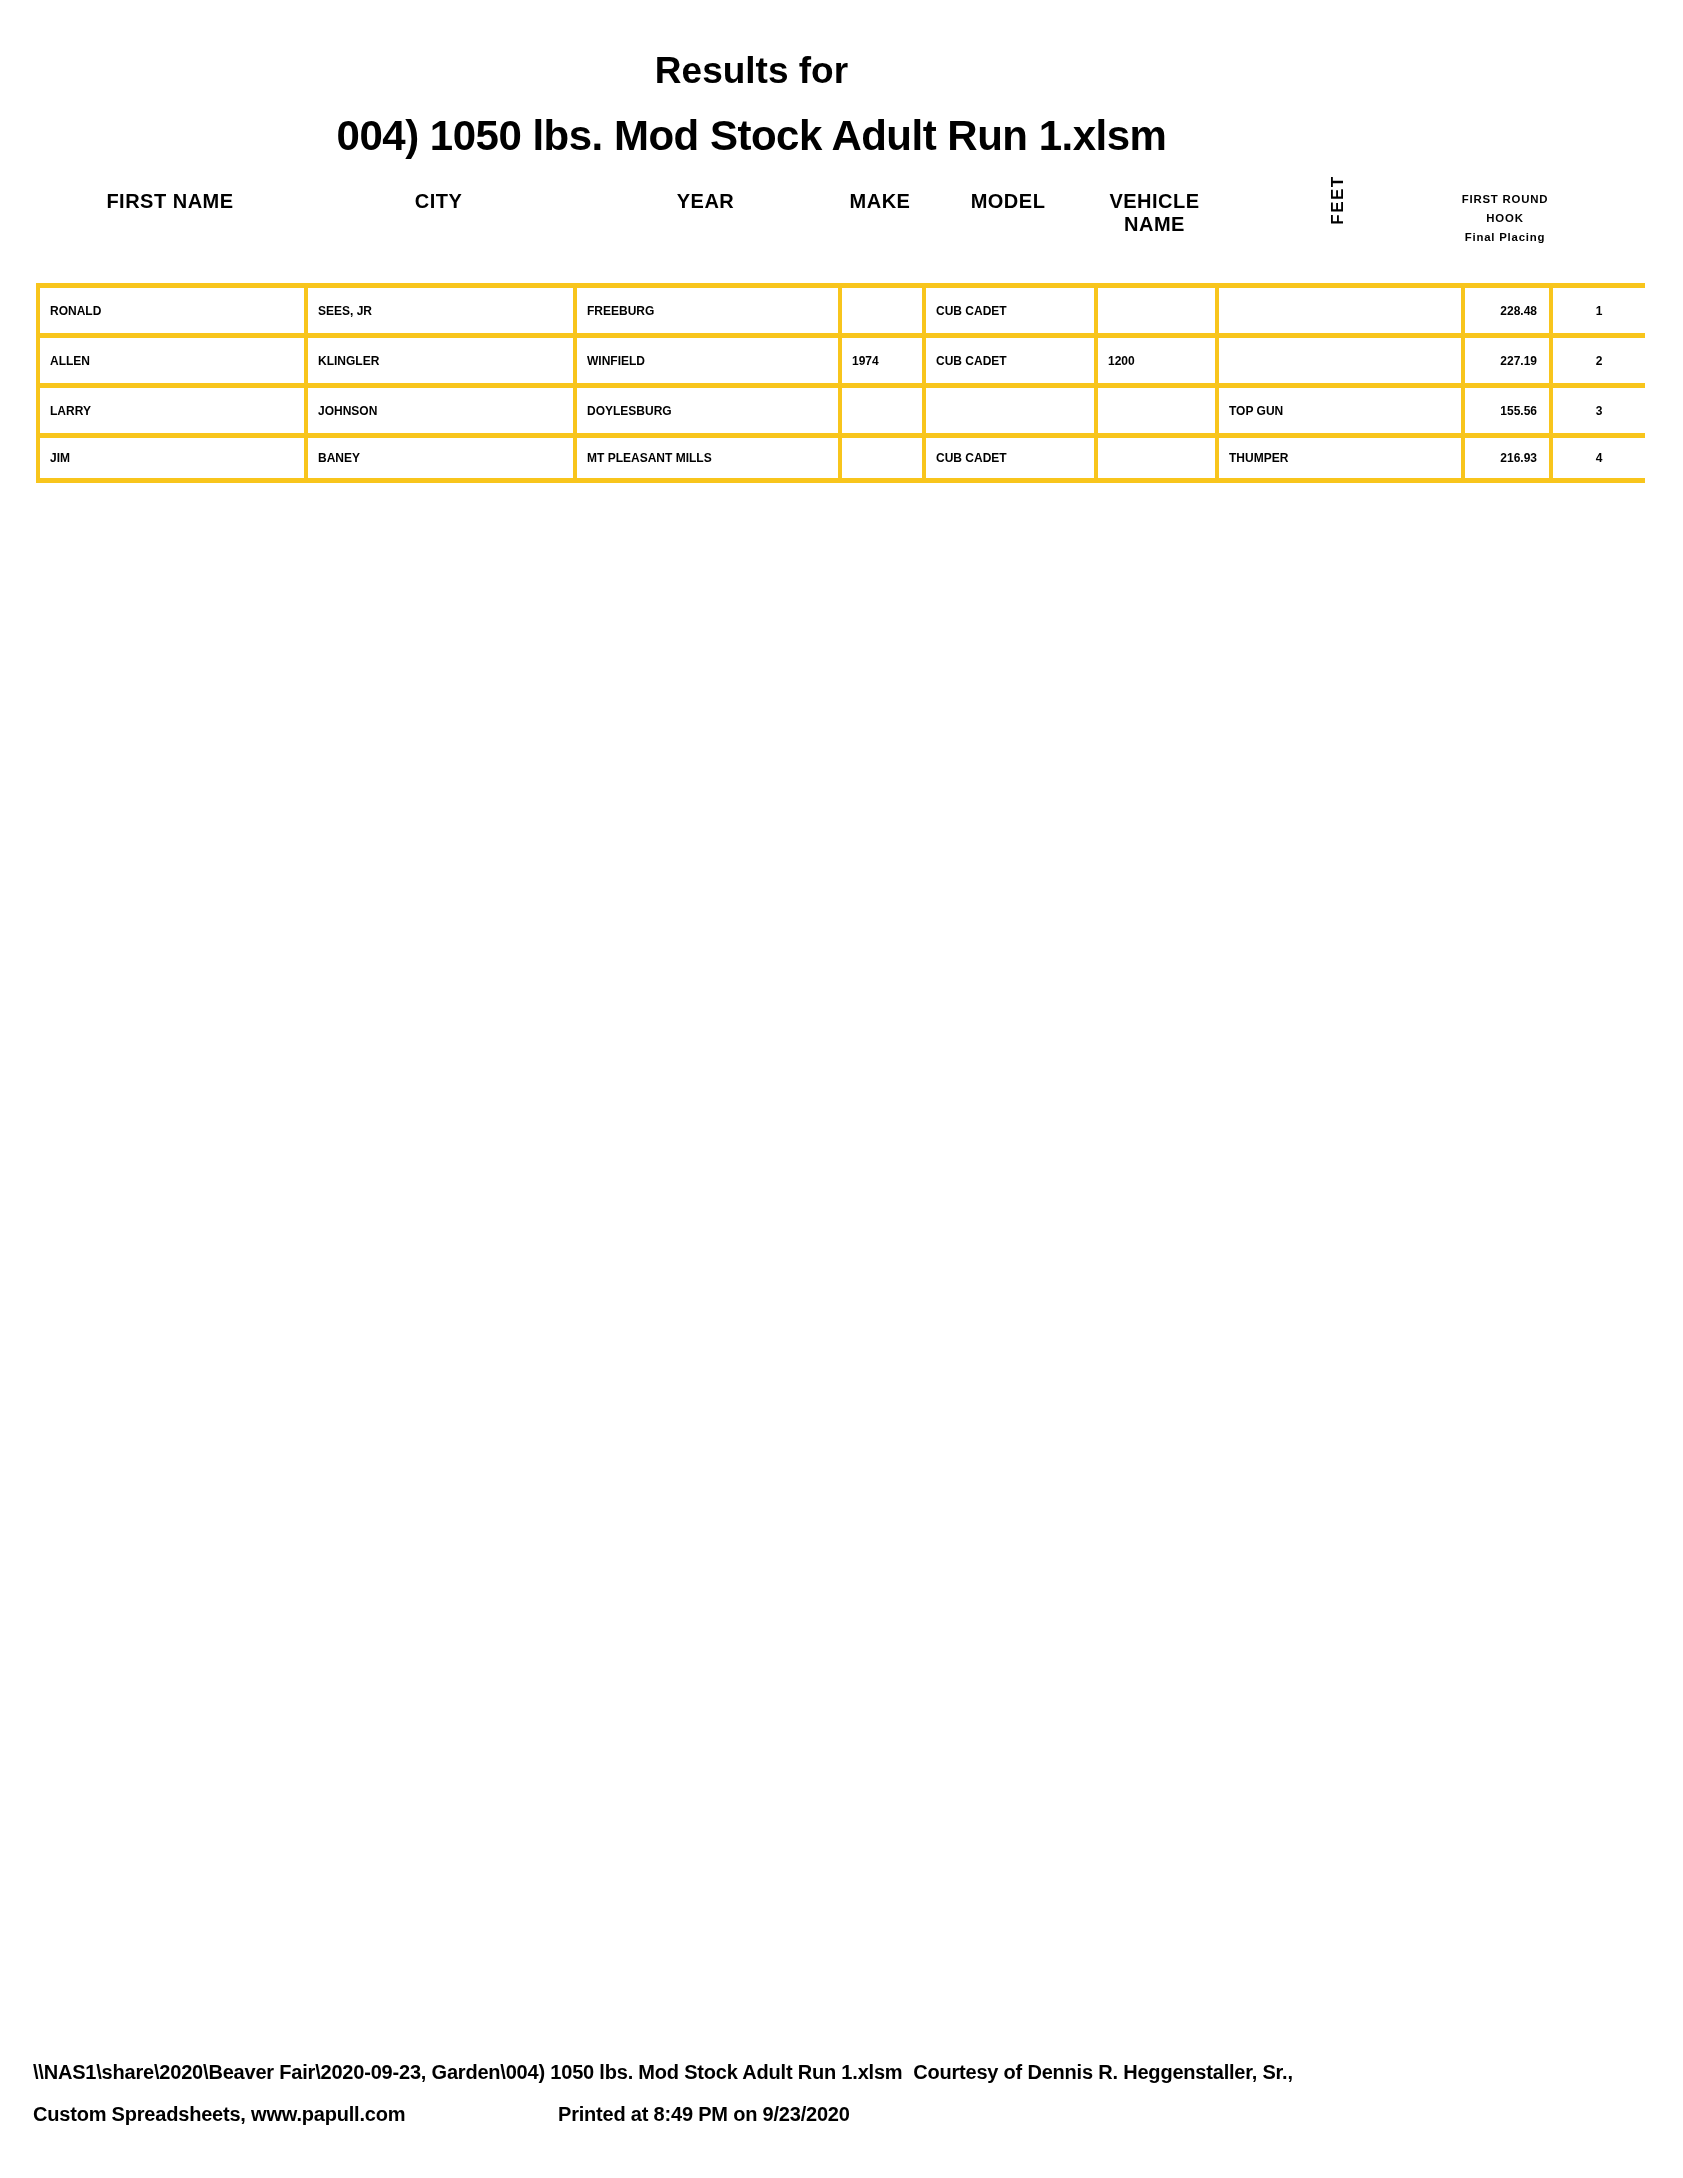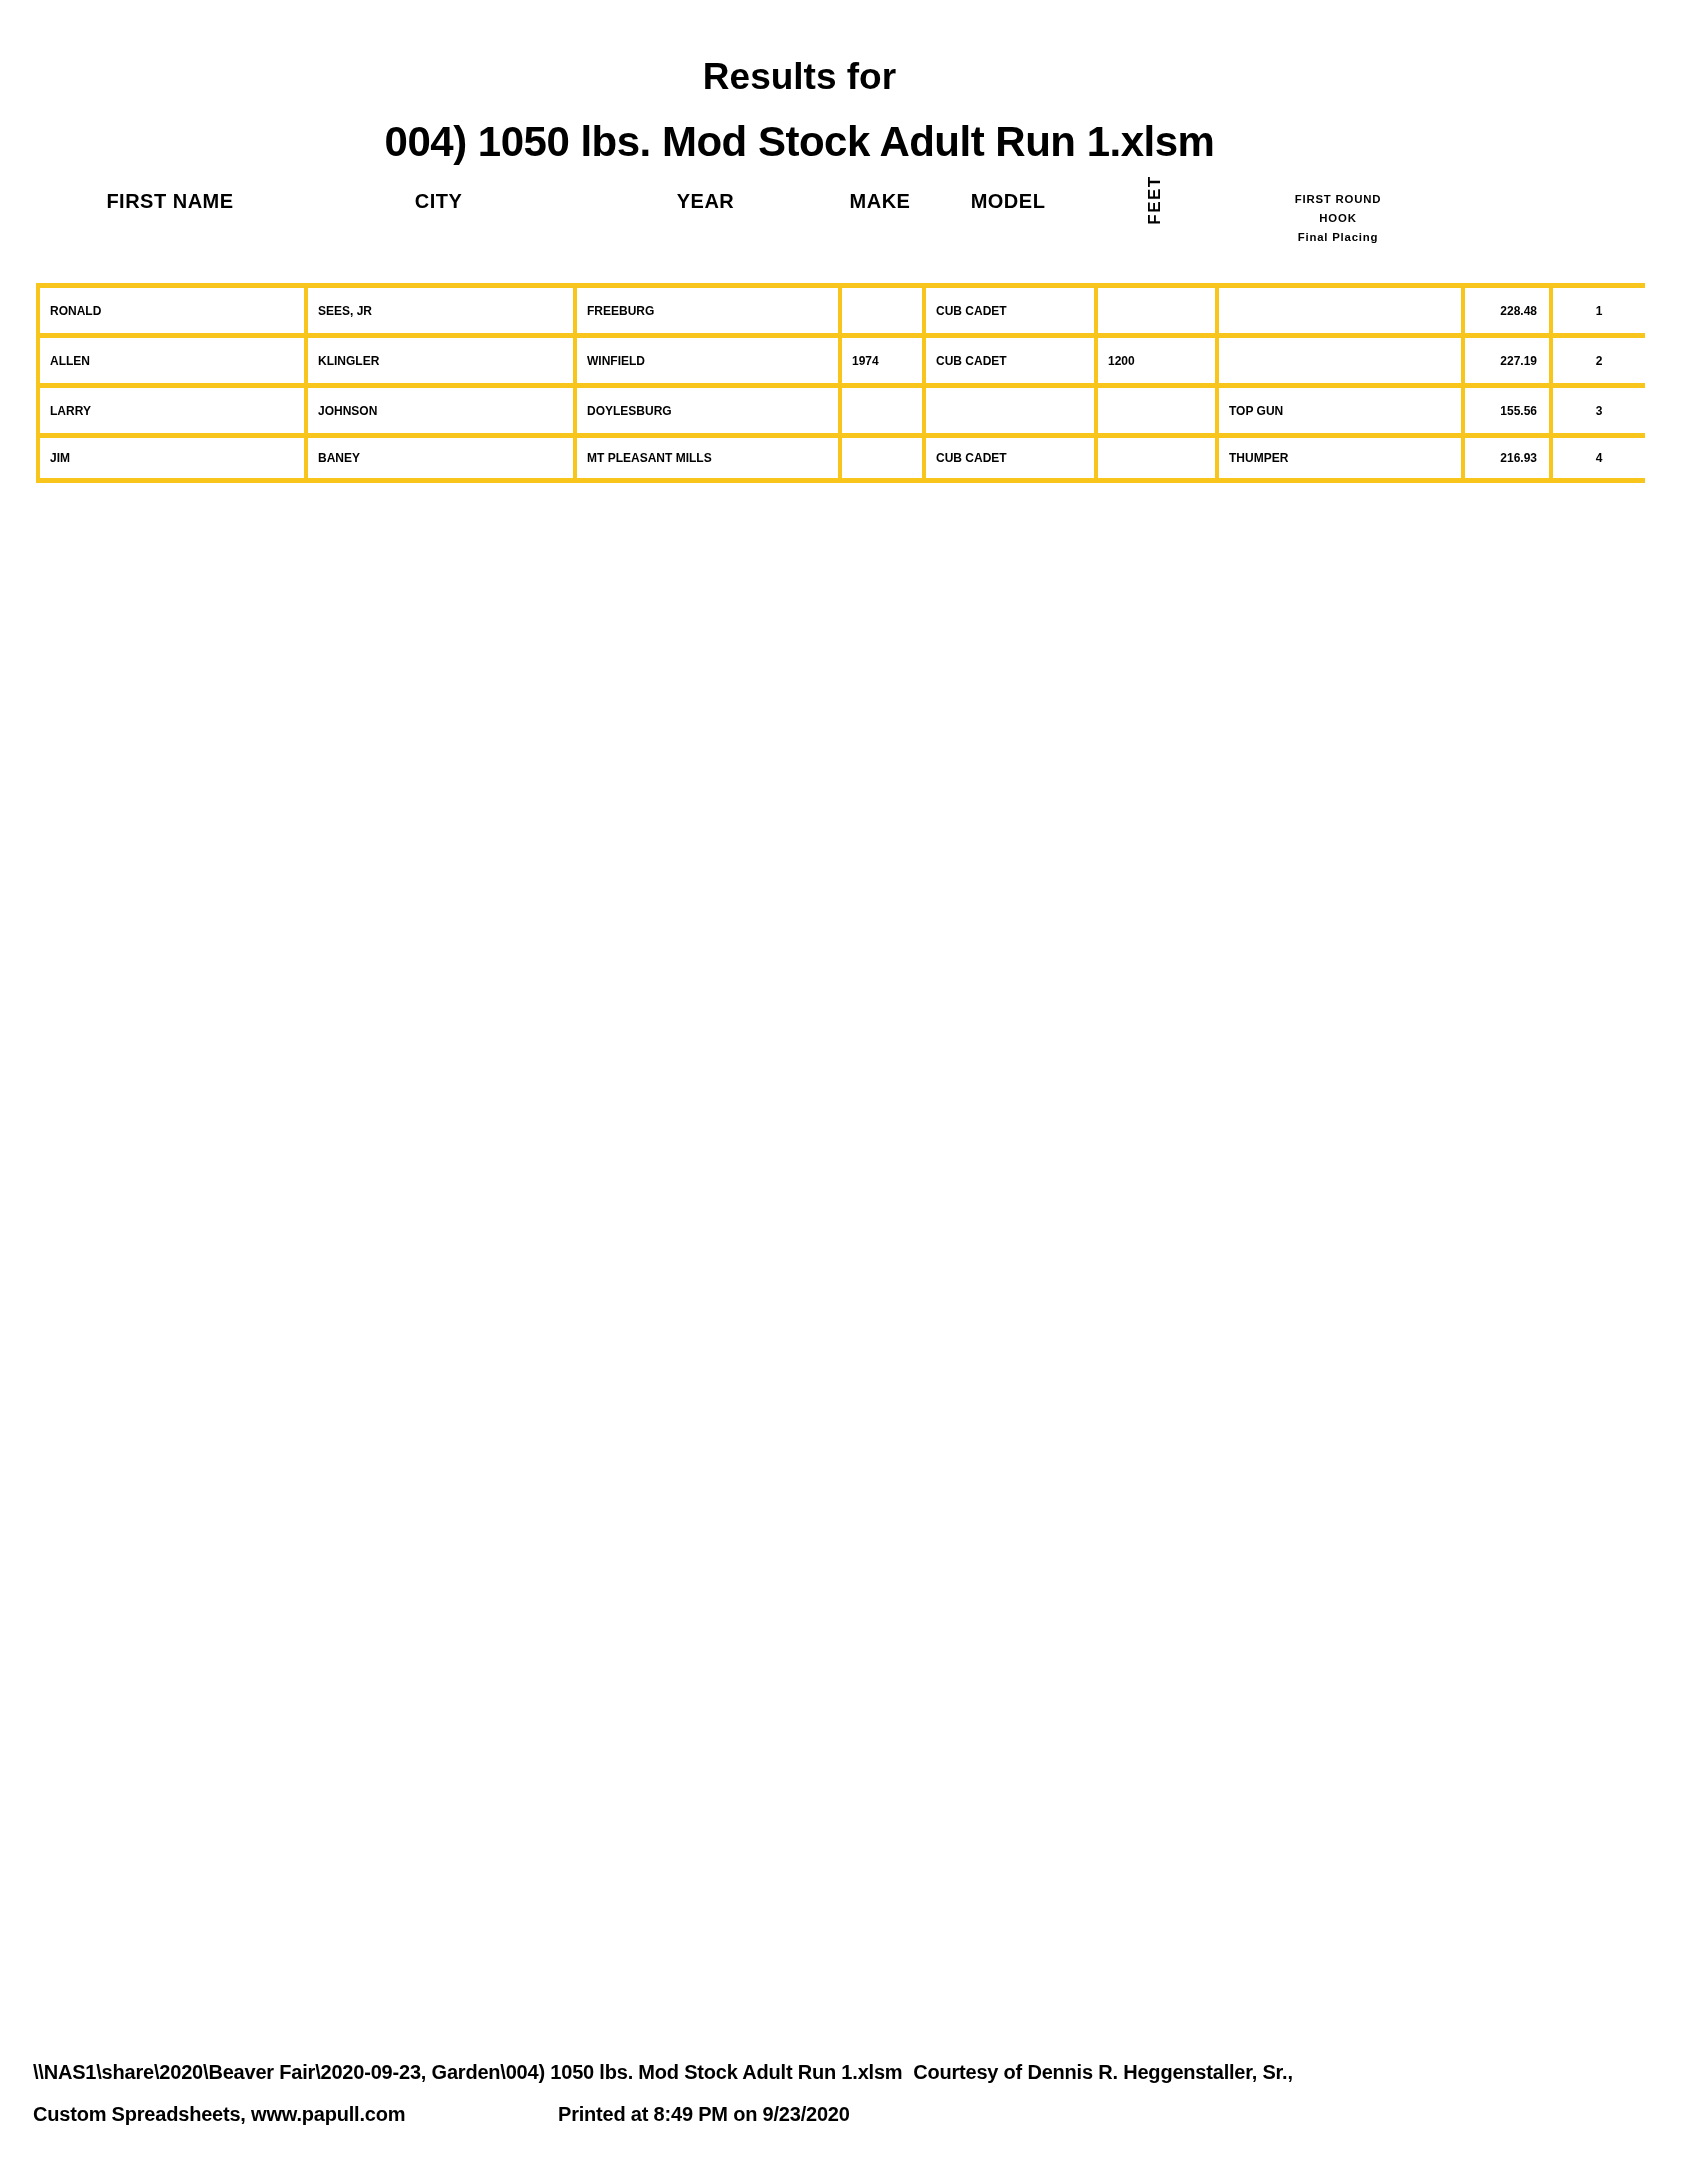--- a/index.html
+++ b/index.html
@@ -12,25 +12,24 @@
     position: relative;
     width: 1683px;
     height: 2178px;
     background: #ffffff;
     overflow: hidden;
   }
 
   
   .title-block {
     position: absolute;
-    top: 55px;
+    top: 49px;
     left: 0;
     width: 1503px;
     text-align: center;
-    margin-left: 48px;
   }
   .title-line1 {
     font-size: 37px;
     font-weight: bold;
     letter-spacing: 0px;
     line-height: 1.2;
   }
   .title-line2 {
     margin-top: 18px;
     font-size: 42px;
@@ -127,20 +126,21 @@
     <div class="title-line1">Results for</div>
     <div class="title-line2">004) 1050 lbs. Mod Stock Adult Run 1.xlsm</div>
   </div>
 
   <div class="header-row cols">
     <div class="header-cell">FIRST NAME</div>
     <div class="header-cell">CITY</div>
     <div class="header-cell">YEAR</div>
     <div class="header-cell">MAKE</div>
     <div class="header-cell">MODEL</div>
+    <div class="header-cell">VEHICLE NAME</div>
     <div class="header-cell rotated-wrap">
       <span class="rotated">FEET</span>
     </div>
     <div class="header-cell">
       <div class="header-small">
         <div>FIRST ROUND</div>
         <div>HOOK</div>
         <div>Final Placing</div>
       </div>
     </div>

